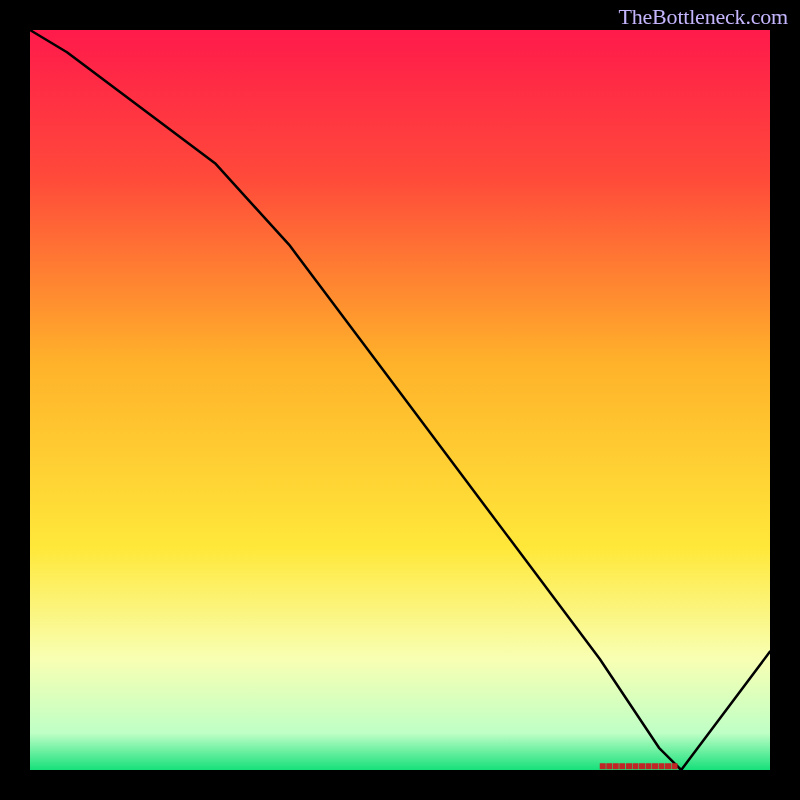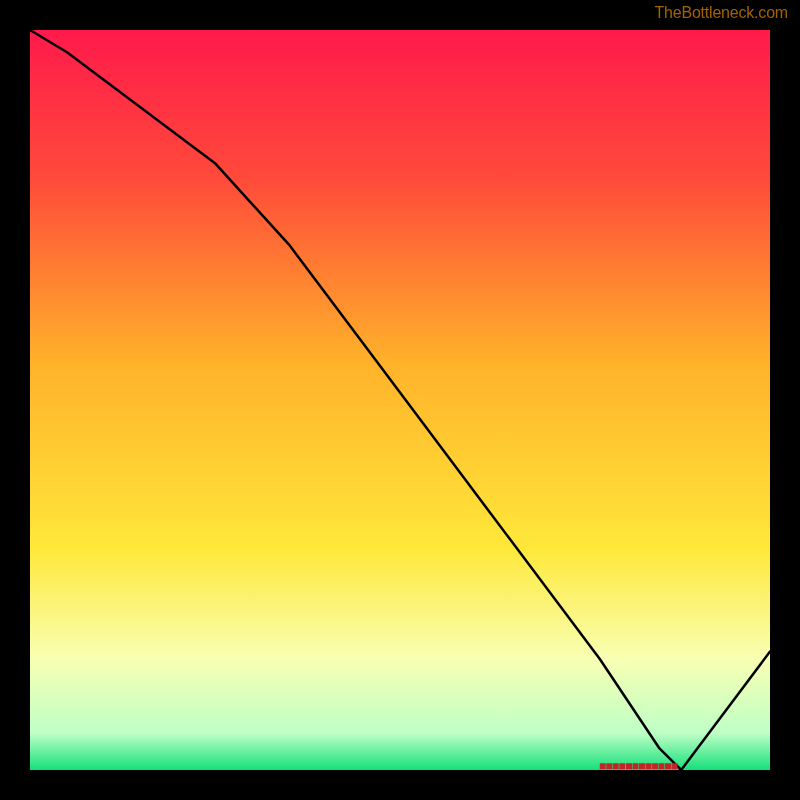--- a/index.html
+++ b/index.html
@@ -2,24 +2,25 @@
 <html><head>
 <meta charset="utf-8">
 <style>
   * { margin: 0; padding: 0; box-sizing: border-box; }
   html, body { width: 800px; height: 800px; background: #000; font-family: Arial, sans-serif; }
   .stage { position: relative; width: 800px; height: 800px; background: #000; }
   .attribution {
     position: absolute;
     top: 4px;
     right: 12px;
-    color: #a16207;
-    font-size: 16px;
+    color: #c4b5fd;
+    font-size: 22px;
     font-weight: 500;
     letter-spacing: -0.2px;
+    font-family: Liberation Serif, serif;
   }
   .gradient {
     position: absolute;
     left: 30px;
     top: 30px;
     width: 740px;
     height: 740px;
   }
   svg.curve {
     position: absolute;

